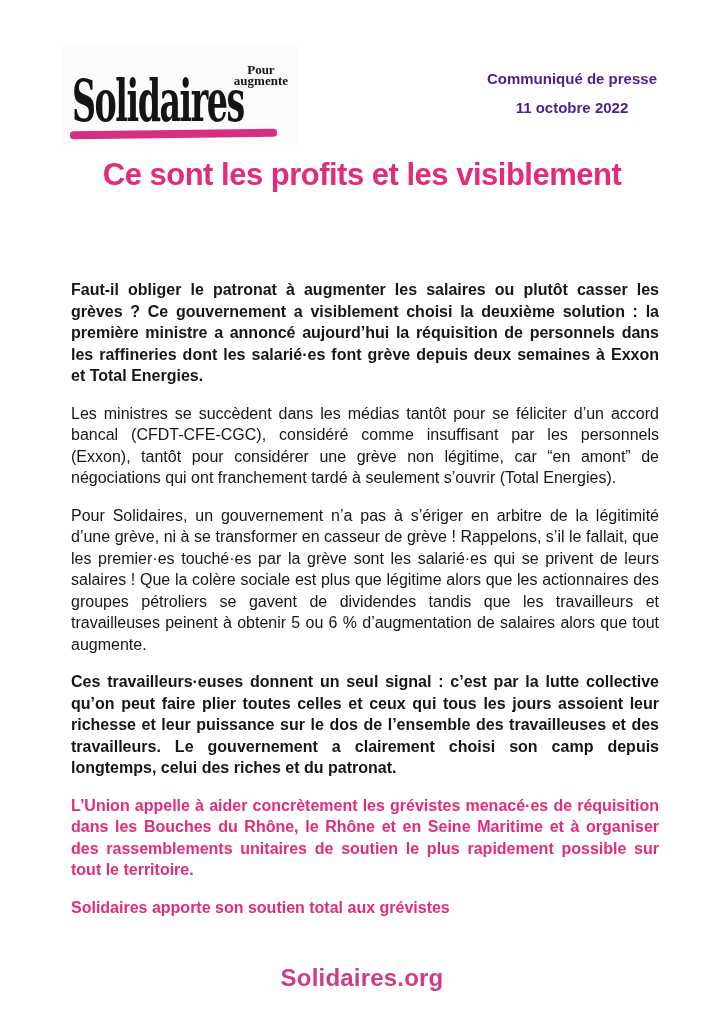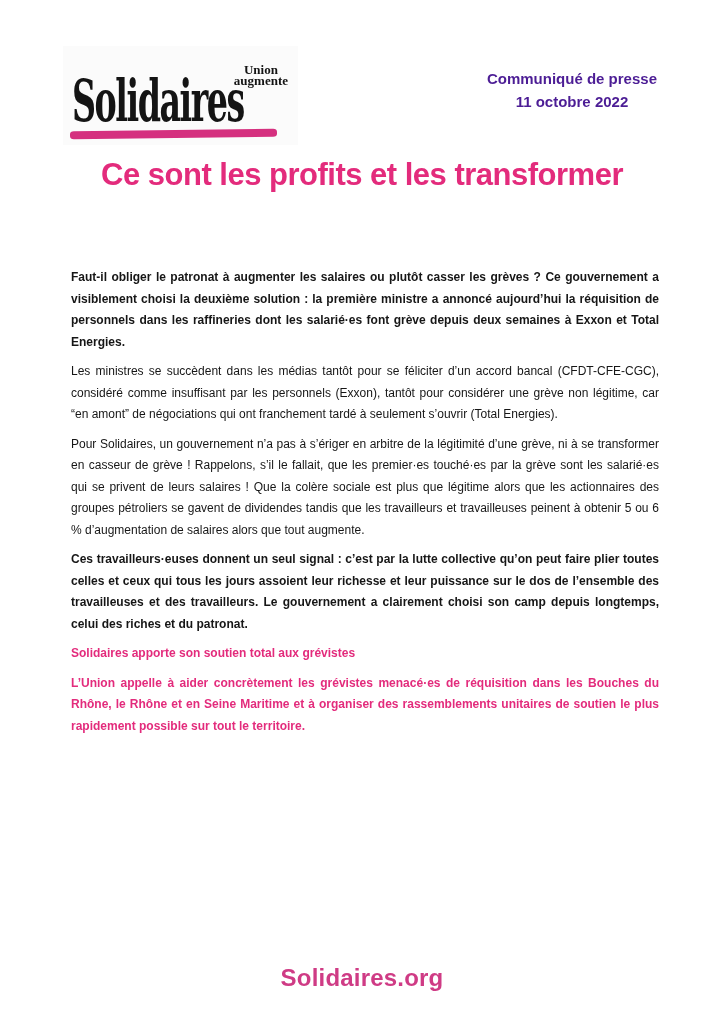--- a/index.html
+++ b/index.html
@@ -65,21 +65,21 @@
   .press-info {
     position: absolute;
     right: 67px;
     top: 70px;
     text-align: center;
     font-weight: bold;
     font-size: 15px;
     line-height: 17px;
     color: #4c1d95;
   }
-  .press-date { margin-top: 6px; }
+  .press-date { margin-top: 12px; }
 
   
   .title {
     position: absolute;
     left: 0;
     right: 0;
     top: 150px;
     margin: 0;
     text-align: center;
     color: #e32b7c;
@@ -90,22 +90,22 @@
   }
 
   
   .content {
     position: absolute;
     left: 71px;
     top: 263px;
     width: 588px;
   }
   .content p {
-    margin: 4px 0 8px 0;
-    font-size: 12px;
+    margin: 16px 0 8px 0;
+    font-size: 16px;
     line-height: 21.5px;
     text-align: justify;
     color: #161616;
   }
   .content p.bold { font-weight: bold; }
   .content p.pink { font-weight: bold; color: #e32b7c; }
 
   
   .footer {
     position: absolute;
@@ -123,42 +123,42 @@
     text-align: right;
   }
 </style>
 </head>
 <body>
 
 <div class="page">
 
   <div class="logo">
     <div class="logo-tagline">
-      <div>Union</div>
+      <div>Pour</div>
       <div>augmente</div>
     </div>
     <div class="logo-word">Solidaires</div>
     <div class="logo-underline"></div>
   </div>
 
   <div class="press-info">
     <div class="press-type">Communiqué de presse</div>
     <div class="press-date">11 octobre 2022</div>
   </div>
 
   <h1 class="title">
-    <span>Ce sont les profits et les transformer</span><br>
+    <span>Ce sont les profits et les visiblement</span><br>
   </h1>
 
   <div class="content">
     <p class="bold">Faut-il obliger le patronat à augmenter les salaires ou plutôt casser les grèves ? Ce gouvernement a visiblement choisi la deuxième solution : la première ministre a annoncé aujourd’hui la réquisition de personnels dans les raffineries dont les salarié·es font grève depuis deux semaines à Exxon et Total Energies.</p>
     <p>Les ministres se succèdent dans les médias tantôt pour se féliciter d’un accord bancal (CFDT-CFE-CGC), considéré comme insuffisant par les personnels (Exxon), tantôt pour considérer une grève non légitime, car “en amont” de négociations qui ont franchement tardé à seulement s’ouvrir (Total Energies).</p>
     <p>Pour Solidaires, un gouvernement n’a pas à s’ériger en arbitre de la légitimité d’une grève, ni à se transformer en casseur de grève ! Rappelons, s’il le fallait, que les premier·es touché·es par la grève sont les salarié·es qui se privent de leurs salaires ! Que la colère sociale est plus que légitime alors que les actionnaires des groupes pétroliers se gavent de dividendes tandis que les travailleurs et travailleuses peinent à obtenir 5 ou 6 % d’augmentation de salaires alors que tout augmente.</p>
     <p class="bold">Ces travailleurs·euses donnent un seul signal : c’est par la lutte collective qu’on peut faire plier toutes celles et ceux qui tous les jours assoient leur richesse et leur puissance sur le dos de l’ensemble des travailleuses et des travailleurs. Le gouvernement a clairement choisi son camp depuis longtemps, celui des riches et du patronat.</p>
+    <p class="pink">L’Union appelle à aider concrètement les grévistes menacé·es de réquisition dans les Bouches du Rhône, le Rhône et en Seine Maritime et à organiser des rassemblements unitaires de soutien le plus rapidement possible sur tout le territoire.</p>
     <p class="pink">Solidaires apporte son soutien total aux grévistes</p>
-    <p class="pink">L’Union appelle à aider concrètement les grévistes menacé·es de réquisition dans les Bouches du Rhône, le Rhône et en Seine Maritime et à organiser des rassemblements unitaires de soutien le plus rapidement possible sur tout le territoire.</p>
   </div>
 
   <div class="footer">
     <a href="#">Solidaires.org</a>
   </div>
 
 </div>
 
 </body></html>

